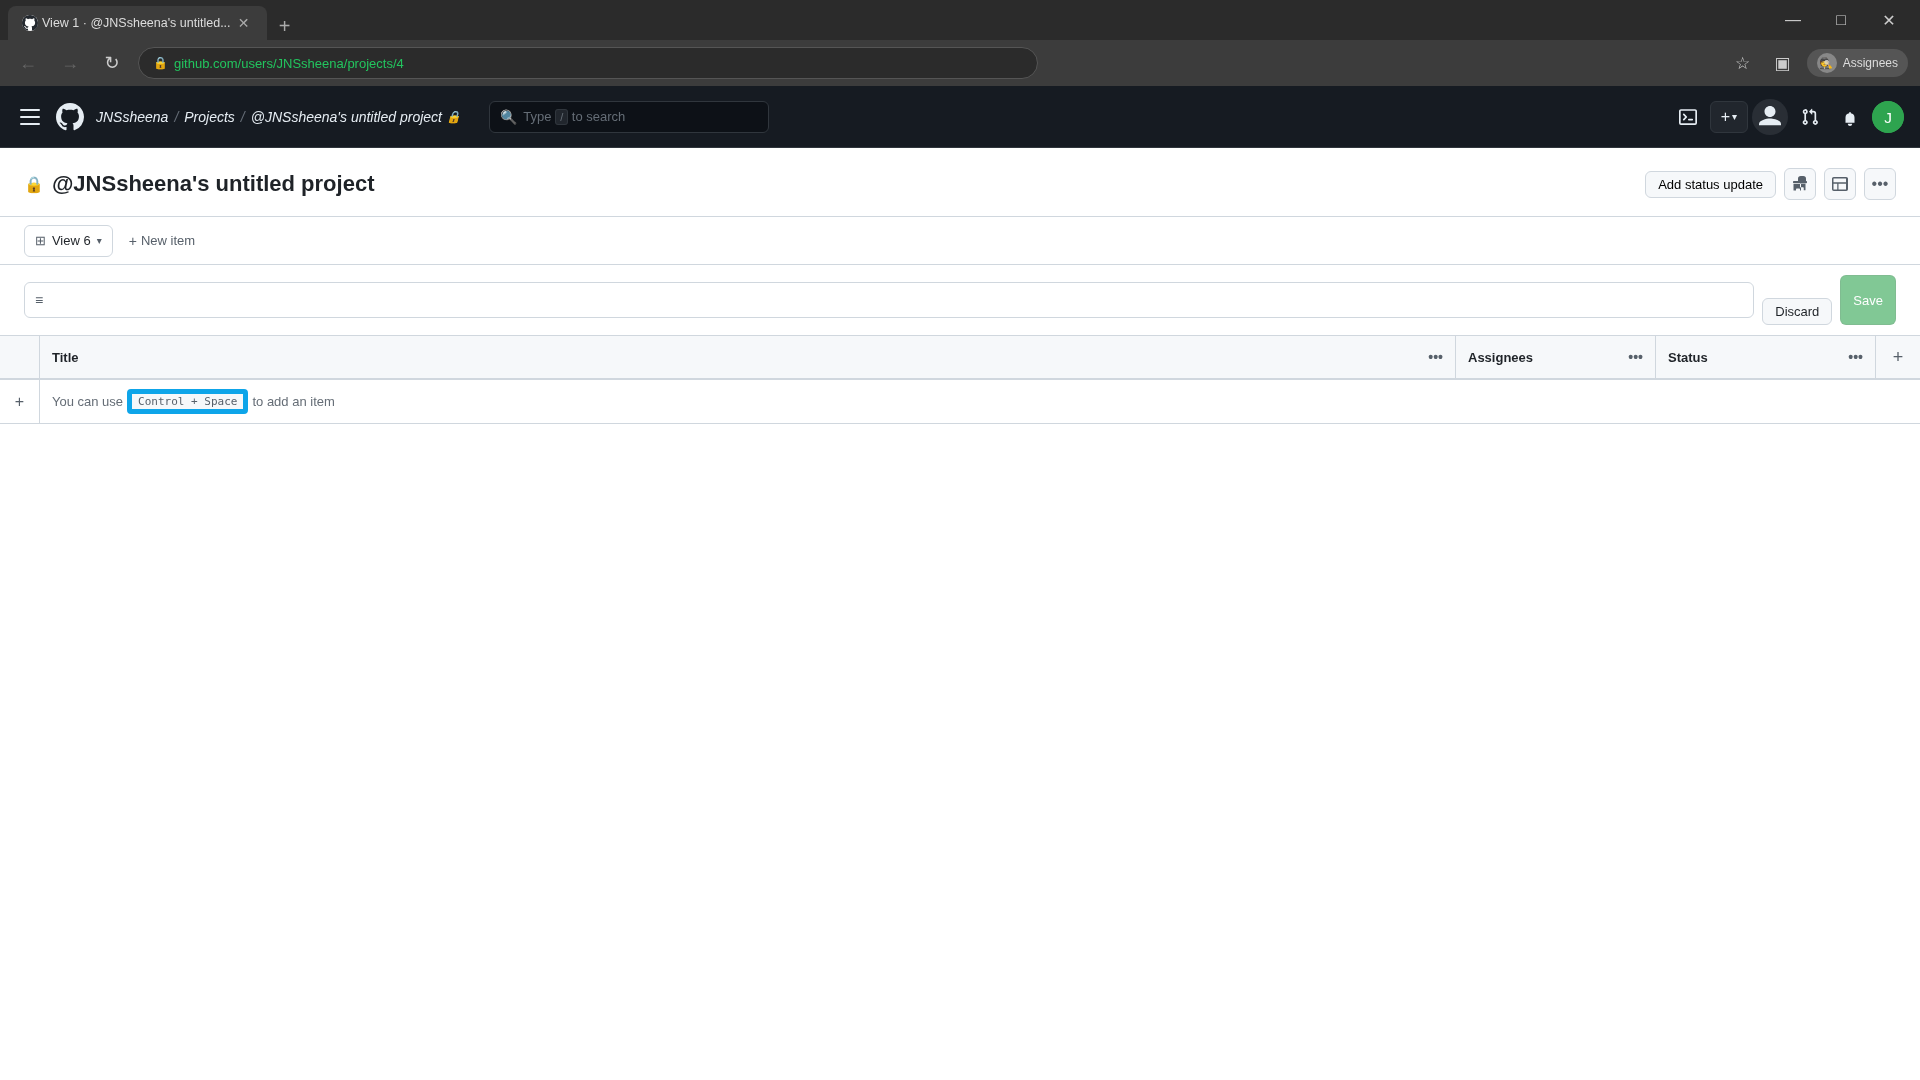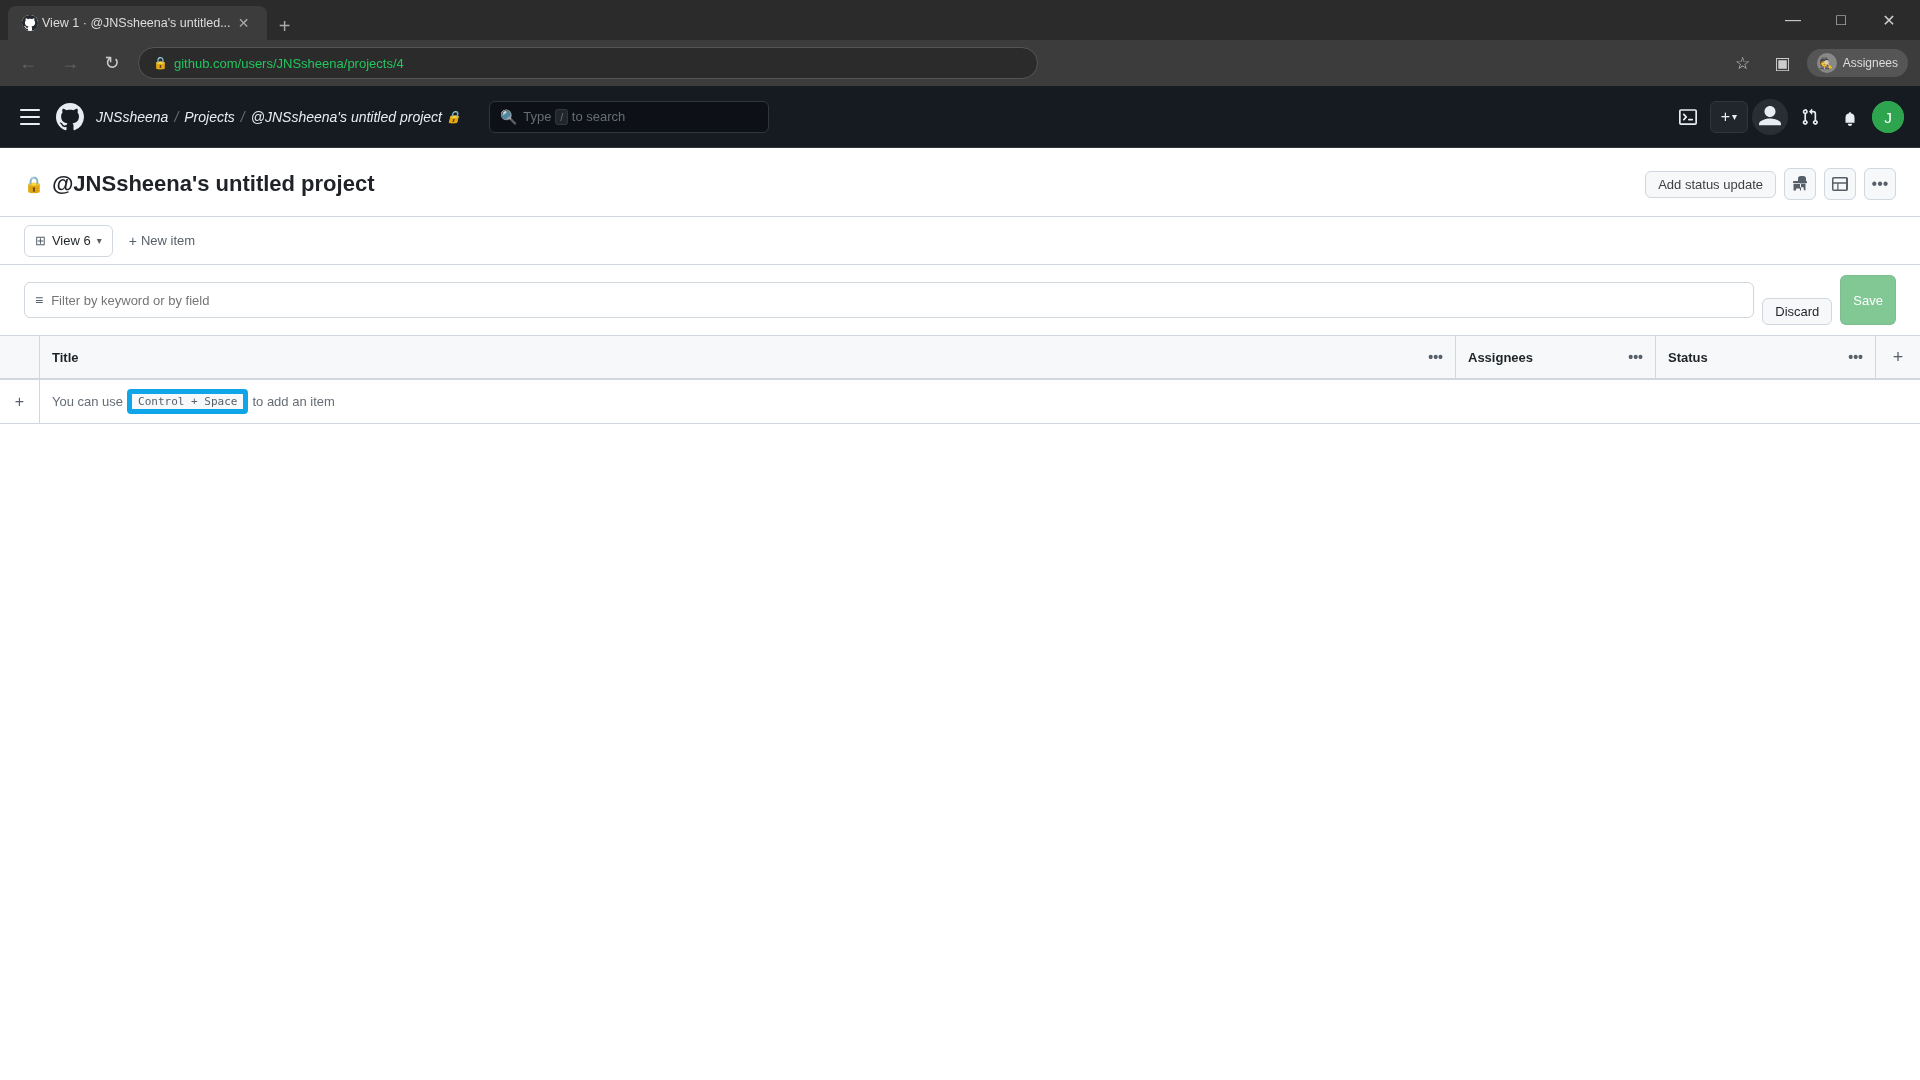--- a/index.html
+++ b/index.html
@@ -50,21 +50,21 @@
     .gh-avatar svg { width: 100%; height: 100%; }
 
     
     .project-content { background: #fff; flex: 1; display: flex; flex-direction: column; overflow: hidden; }
 
     .project-header { padding: 20px 24px 16px; display: flex; align-items: center; justify-content: space-between; border-bottom: 1px solid #d0d7de; flex-shrink: 0; }
     .project-title-area { display: flex; align-items: center; gap: 8px; }
     .project-lock-ico { color: #656d76; font-size: 16px; }
     .project-title { font-size: 22px; font-weight: 600; color: #1f2328; }
     .project-header-actions { display: flex; align-items: center; gap: 8px; }
-    .btn-add-status { background: #f6f8fa; border: 1px solid #d0d7de; border-radius: 6px; padding: 5px 12px; font-size: 13px; color: #404040; cursor: pointer; }
+    .btn-add-status { background: #f6f8fa; border: 1px solid #d0d7de; border-radius: 6px; padding: 5px 12px; font-size: 13px; color: #000000; cursor: pointer; }
     .header-icon-btn { width: 32px; height: 32px; display: flex; align-items: center; justify-content: center; border: 1px solid #d0d7de; border-radius: 6px; background: #f6f8fa; color: #57606a; cursor: pointer; font-size: 14px; }
 
     
     .view-tabs { padding: 0 24px; display: flex; align-items: center; gap: 8px; border-bottom: 1px solid #d0d7de; height: 48px; flex-shrink: 0; }
     .view-tab { display: flex; align-items: center; gap: 6px; padding: 8px 10px; border-radius: 6px; font-size: 13px; color: #1f2328; cursor: pointer; border: 1px solid #d0d7de; background: #f6f8fa; height: 32px; }
     .view-tab.active { background: #fff; border-color: #d0d7de; }
     .view-tab-icon { font-size: 13px; color: #57606a; }
     .view-tab-name { font-size: 13px; }
     .view-tab-arrow { font-size: 10px; color: #57606a; }
     .new-view-btn { display: flex; align-items: center; gap: 4px; color: #57606a; font-size: 13px; cursor: pointer; padding: 4px 8px; border-radius: 6px; }
@@ -243,21 +243,20 @@
       </div>
       <div class="new-view-btn">
         <span style="font-size:14px;">+</span>
         <span>New item</span>
       </div>
     </div>
 
     <div class="filter-bar">
       <div class="filter-input-wrapper">
         <span class="filter-icon">≡</span>
-        <input class="filter-input" type="text" placeholder="Filter by keyword or by field" style="">
       </div>
       <div class="filter-actions">
         <button class="btn-discard">Discard</button>
         <button class="btn-save">Save</button>
       </div>
     </div>
 
     <div class="project-table">
       <div class="table-header">
         <div class="col-add"></div>

